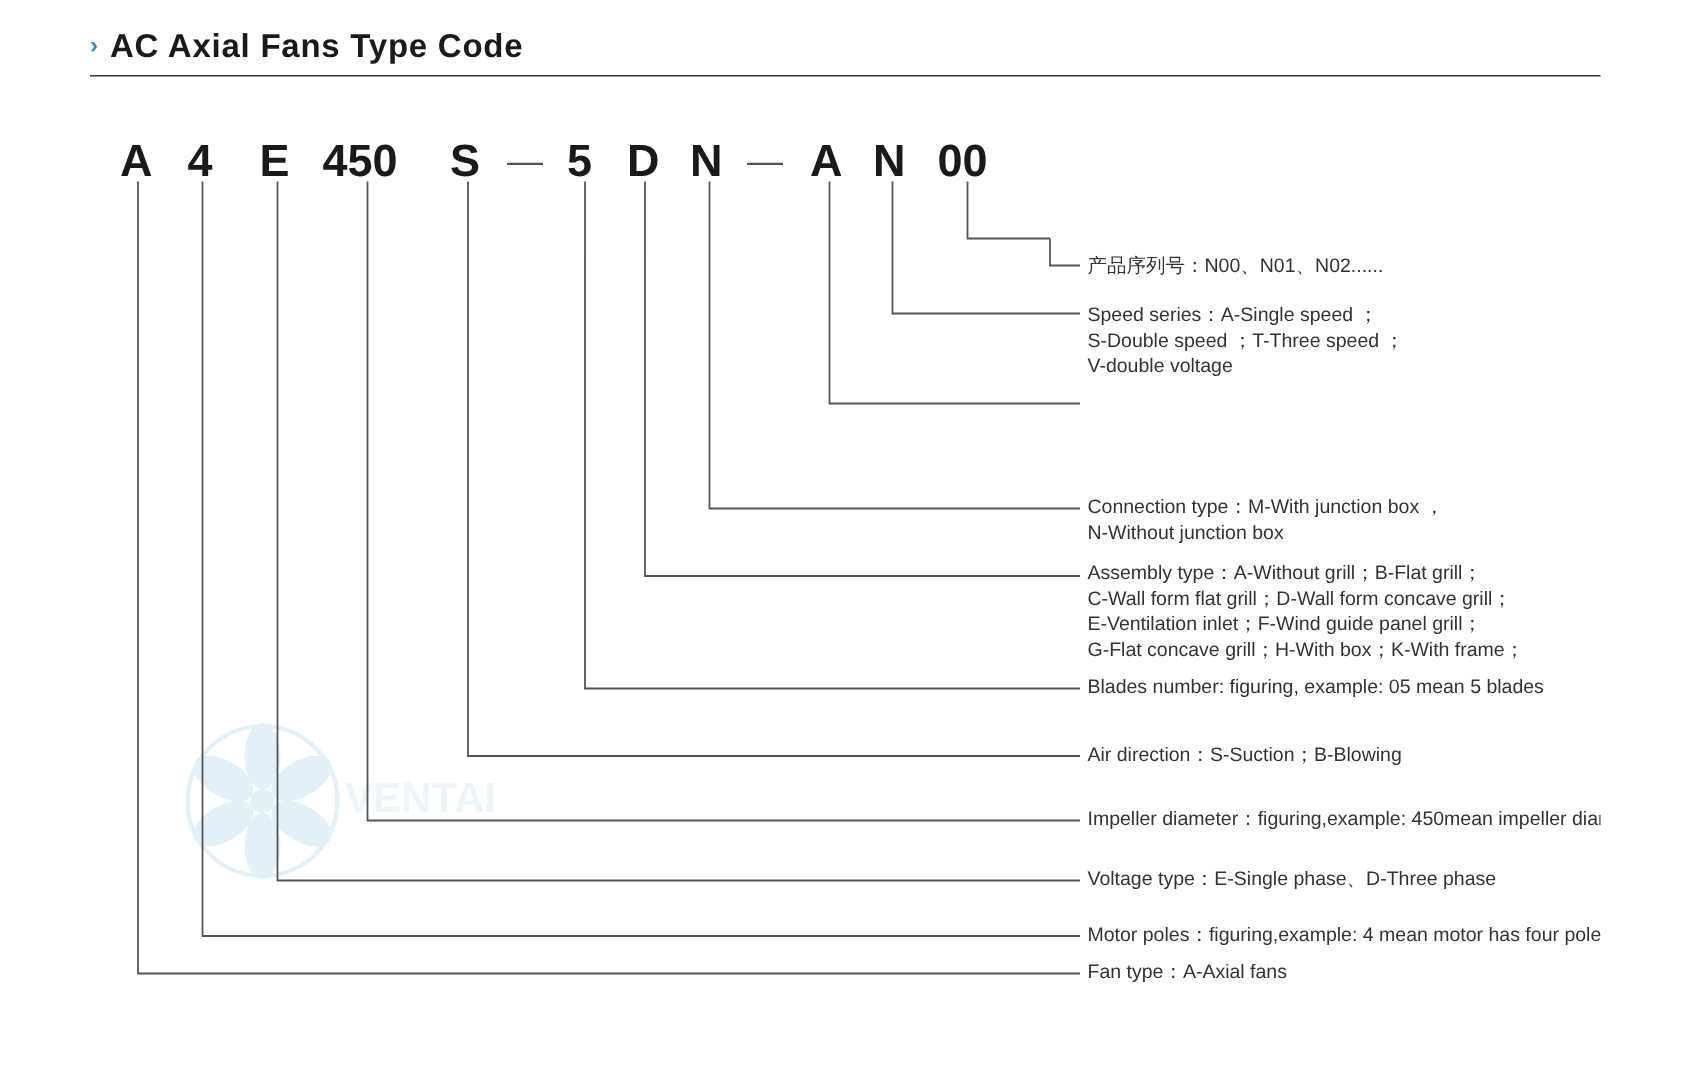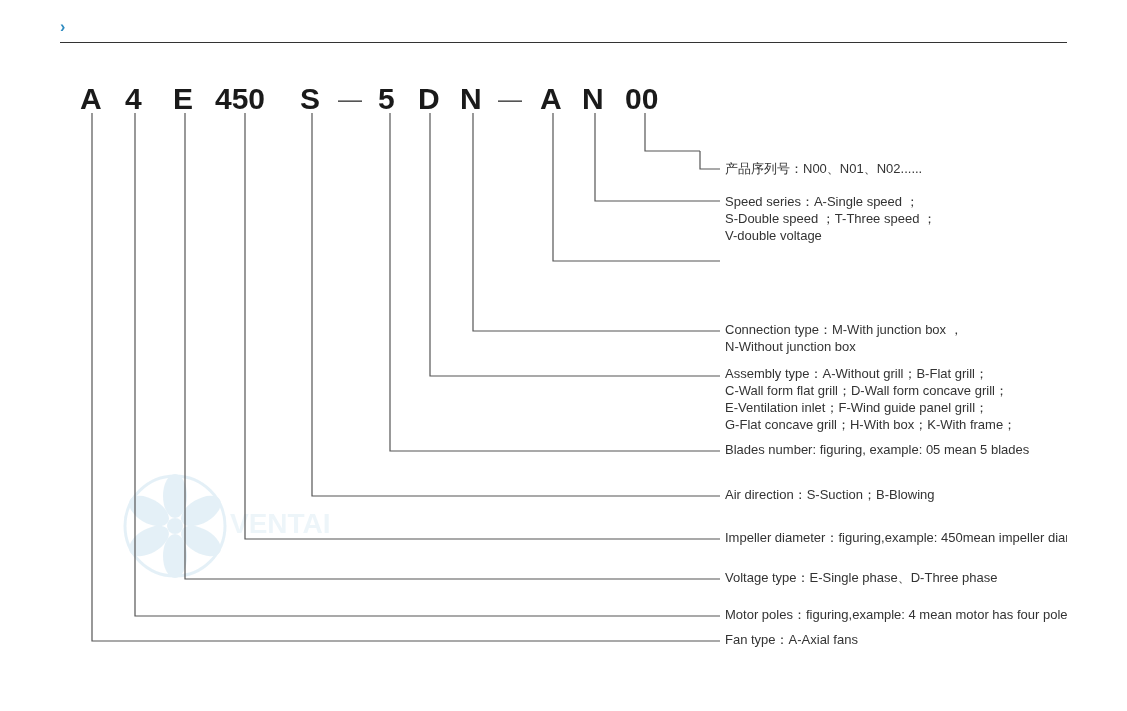--- a/index.html
+++ b/index.html
@@ -74,20 +74,21 @@
       height: 100%;
     }
   </style>
 </head>
 <body>
 
 <div class="page-container">
 
   <div class="header-section">
     <span class="header-chevron">›</span>
+    <span class="header-title">AC Axial Fans Type Code</span>
   </div>
   <hr class="header-divider">
 
   <div class="diagram-area">
 
     <svg class="watermark" viewBox="0 0 220 130" xmlns="http://www.w3.org/2000/svg">
 
       <g transform="translate(55,65)">
         <circle cx="0" cy="0" r="50" fill="none" stroke="#2e8bc0" stroke-width="3"></circle>
         <circle cx="0" cy="0" r="8" fill="#2e8bc0"></circle>

